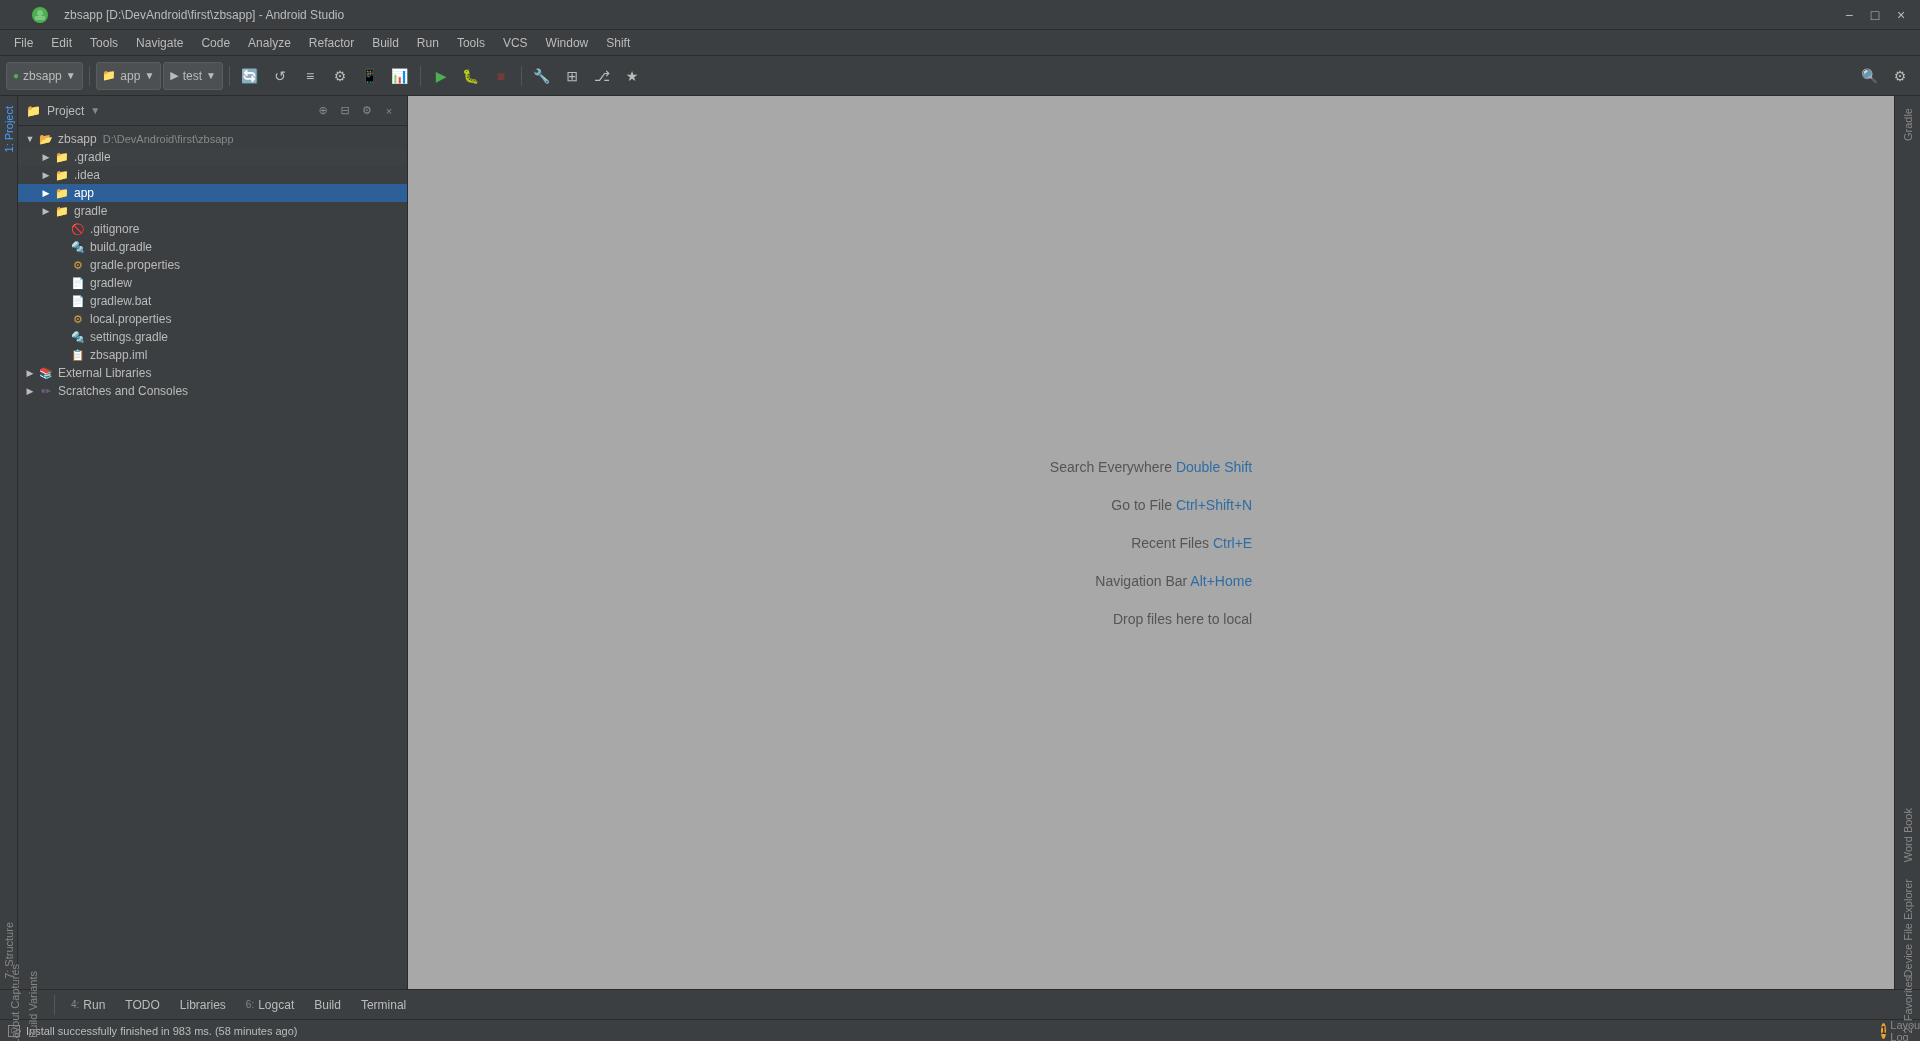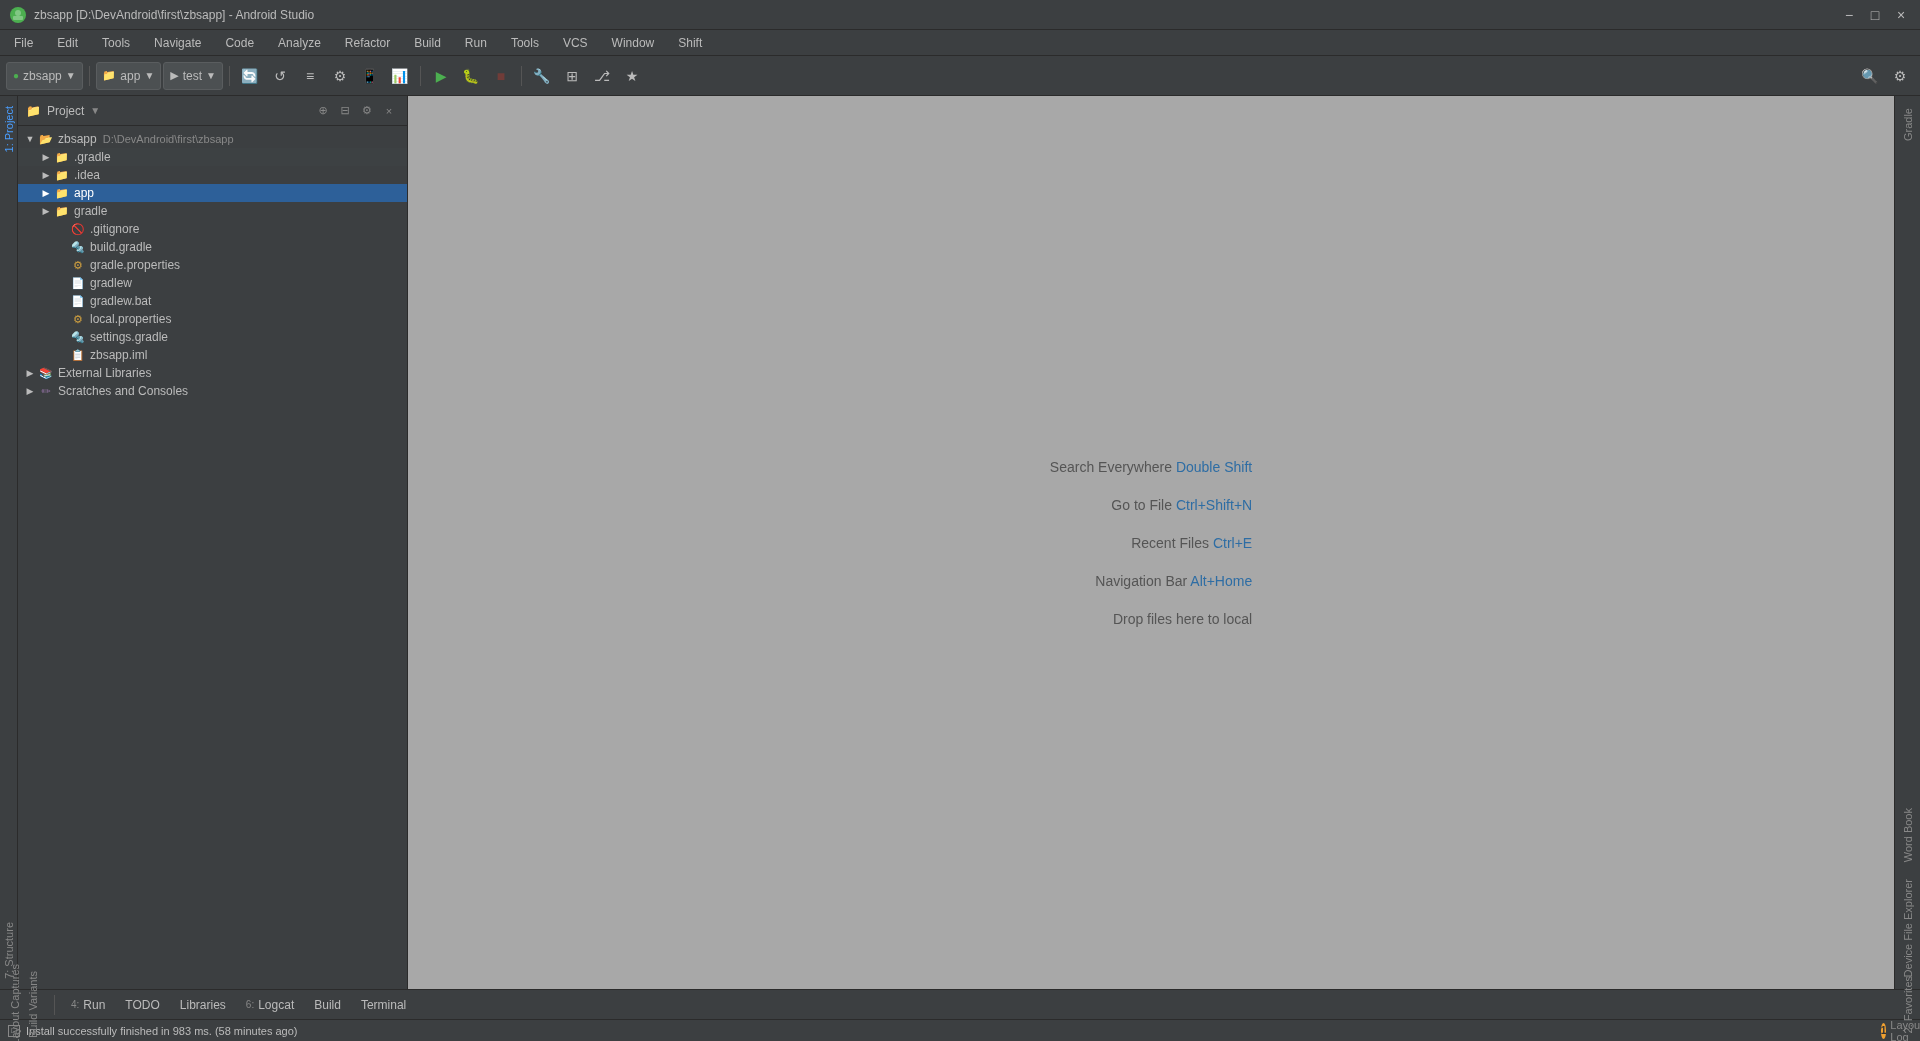--- a/index.html
+++ b/index.html
@@ -22,21 +22,22 @@
       display: flex;
       align-items: center;
       justify-content: space-between;
       padding: 0 10px;
       border-bottom: 1px solid #2b2b2b;
       flex-shrink: 0;
     }
     #title-bar-left {
       display: flex;
       align-items: center;
-      gap: 8px;
+      gap: 16px;
+      margin-left: 22px;
     }
     #app-icon {
       width: 16px;
       height: 16px;
       background: #4caf50;
       border-radius: 50%;
       display: flex;
       align-items: center;
       justify-content: center;
       font-size: 9px;
@@ -65,21 +66,21 @@
 
     
     #menu-bar {
       height: 26px;
       background: #3c3f41;
       display: flex;
       align-items: center;
       padding: 0 6px;
       border-bottom: 1px solid #2b2b2b;
       flex-shrink: 0;
-      gap: 8px;
+      gap: 2px;
     }
     .menu-item {
       padding: 2px 8px;
       color: #bbbbbb;
       cursor: pointer;
       font-size: 12px;
       border-radius: 3px;
     }
 
     

